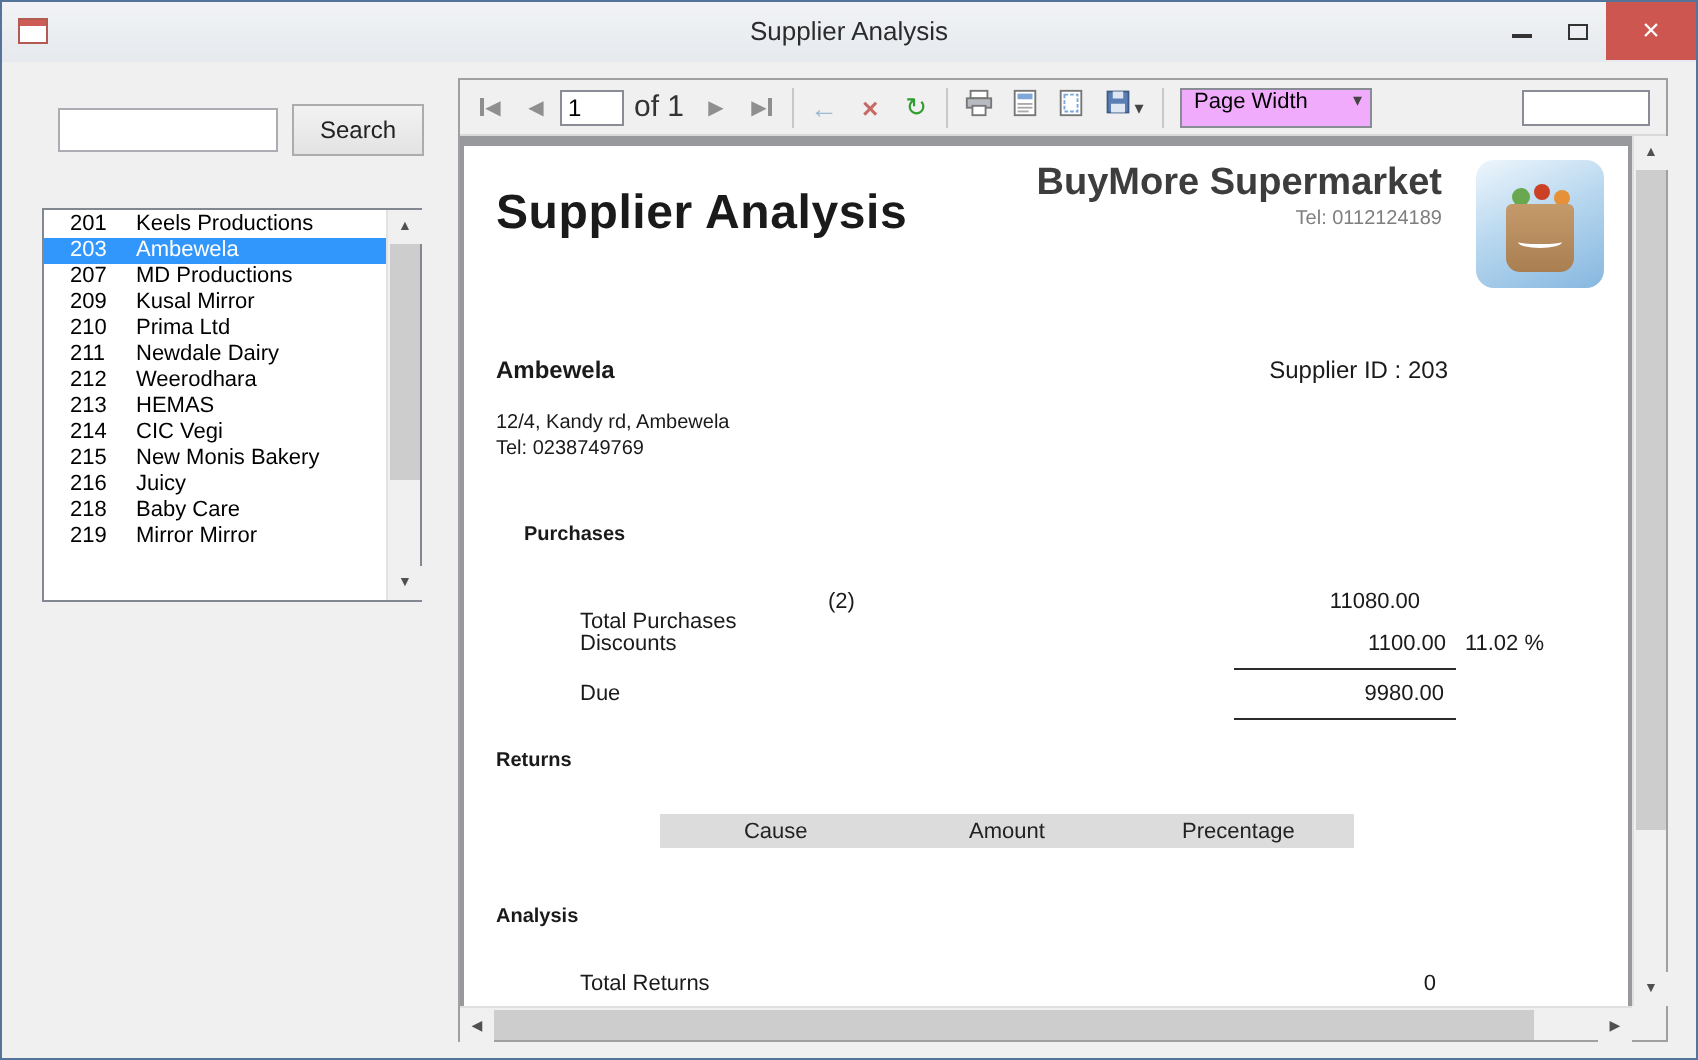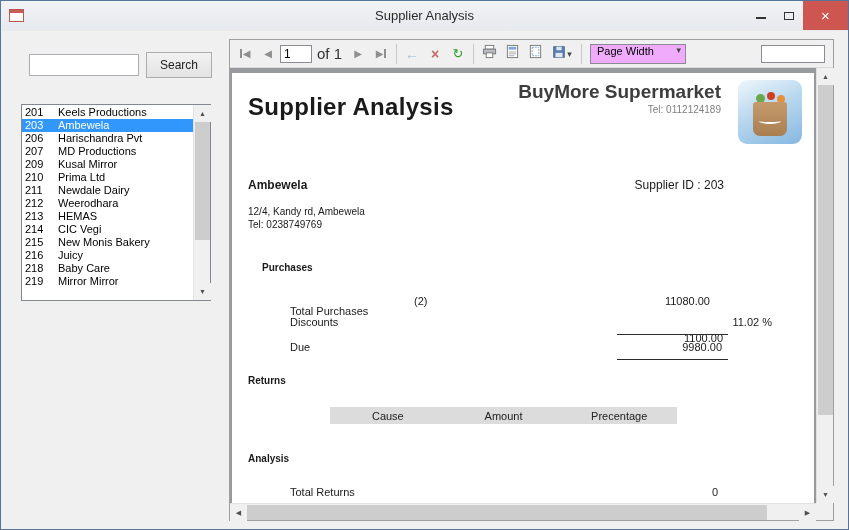--- a/index.html
+++ b/index.html
@@ -25,21 +25,21 @@
 
   
   .search-input { position:absolute; left:28px; top:53px; width:110px; height:22px;
                   border:1px solid #abadb3; font-size:12px; padding:0 4px; outline:none; }
   .search-btn { position:absolute; left:145px; top:51px; width:66px; height:26px;
                 background:linear-gradient(#f2f2f2,#e3e3e3); border:1px solid #acacac;
                 font-size:12px; font-family:"Liberation Sans",sans-serif; color:#222; }
   .listbox { position:absolute; left:20px; top:103px; width:190px; height:197px;
              background:#fff; border:1px solid #828790; }
   .list-items { position:absolute; left:0; top:1px; right:17px; bottom:0; overflow:hidden; }
-  .list-item { display:flex; height:13px; line-height:13px; font-size:11px; color:#000; padding-left:3px; }
+  .list-item { display:flex; height:13px; line-height:13px; font-size:11px; color:#000; padding-left:13px; }
   .list-item .li-id { width:33px; flex:none; }
   .list-item.selected { background:var(--accent,#3297fd); color:#fff; }
 
   
   .sb-btn { display:flex; align-items:center; justify-content:center;
             width:17px; height:17px; font-size:7px; color:#505050; background:#f0f0f0; }
   .sb-thumb { position:absolute; background:#cdcdcd; }
   .lb-scroll { position:absolute; right:0; top:0; bottom:0; width:17px; background:#f0f0f0; border-left:1px solid #e2e2e2; }
   .lb-scroll .down { position:absolute; bottom:0; }
   .lb-scroll .sb-thumb { left:1px; width:15px; top:17px; height:118px; }
@@ -90,21 +90,21 @@
   .sup-name { left:16px; top:105px; font-size:12px; font-weight:bold; }
   .sup-id   { right:90px; top:105px; font-size:12px; }
   .sup-addr { left:16px; top:133px; font-size:10px; }
   .sup-tel  { left:16px; top:146px; font-size:10px; }
 
   .sec { font-size:10px; font-weight:bold; }
   .purchases-h { left:30px; top:189px; }
   .lbl, .val { font-size:11px; }
   .val { text-align:right; }
   .tp-label { left:58px; top:232px; } .tp-note { left:182px; top:222px; } .tp-value { right:104px; top:222px;text-align:center; }
-  .d-label  { left:58px; top:243px; } .d-value { right:91px; top:259px;text-align:center; } .d-pct { right:42px; top:243px; }
+  .d-label  { left:58px; top:243px; } .d-value { right:91px; top:243px;text-align:center; } .d-pct { right:42px; top:243px; }
   .due-line { right:86px; width:111px; border-top:1px solid #2b2b2b; height:0; }
   .due-line.top { top:261px; } .due-line.bottom { top:286px; }
   .due-label { left:58px; top:268px; } .due-value { right:92px; top:268px; }
 
   .returns-h { left:16px; top:302px; }
   .ret-header { left:98px; top:334px; width:347px; height:17px;
                 background:var(--table-header-bg,#dcdcdc); display:flex; align-items:center; }
   .ret-header span { flex:1; text-align:center; font-size:11px; color:#222; }
 
   .analysis-h { left:16px; top:380px; }
@@ -147,24 +147,20 @@
     <div class="list-items">
         <div class="list-item">
           <span class="li-id">201</span>
           <span class="li-name">Keels Productions</span>
         </div>
         <div class="list-item selected">
           <span class="li-id">203</span>
           <span class="li-name">Ambewela</span>
         </div>
         <div class="list-item">
-          <span class="li-id">206</span>
-          <span class="li-name">Harischandra Pvt</span>
-        </div>
-        <div class="list-item">
           <span class="li-id">207</span>
           <span class="li-name">MD Productions</span>
         </div>
         <div class="list-item">
           <span class="li-id">209</span>
           <span class="li-name">Kusal Mirror</span>
         </div>
         <div class="list-item">
           <span class="li-id">210</span>
           <span class="li-name">Prima Ltd</span>

